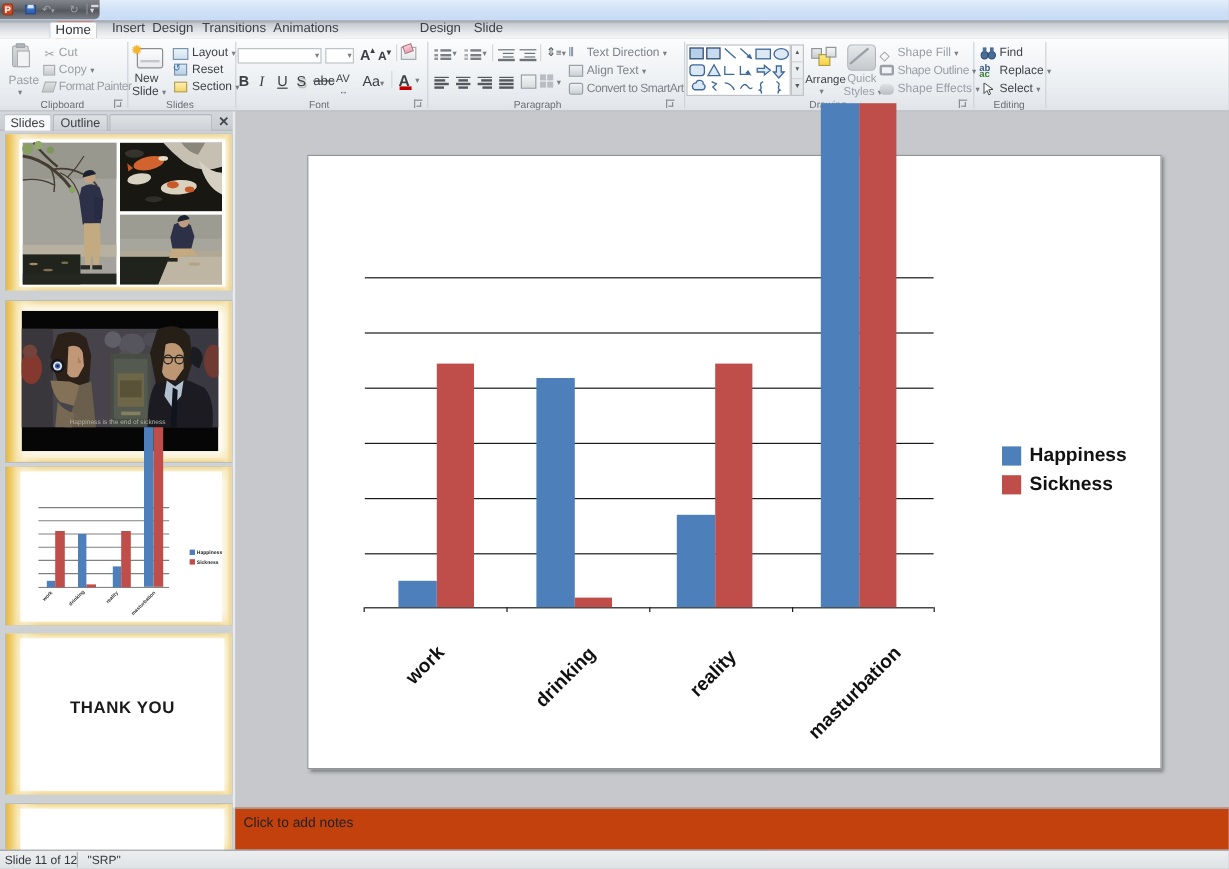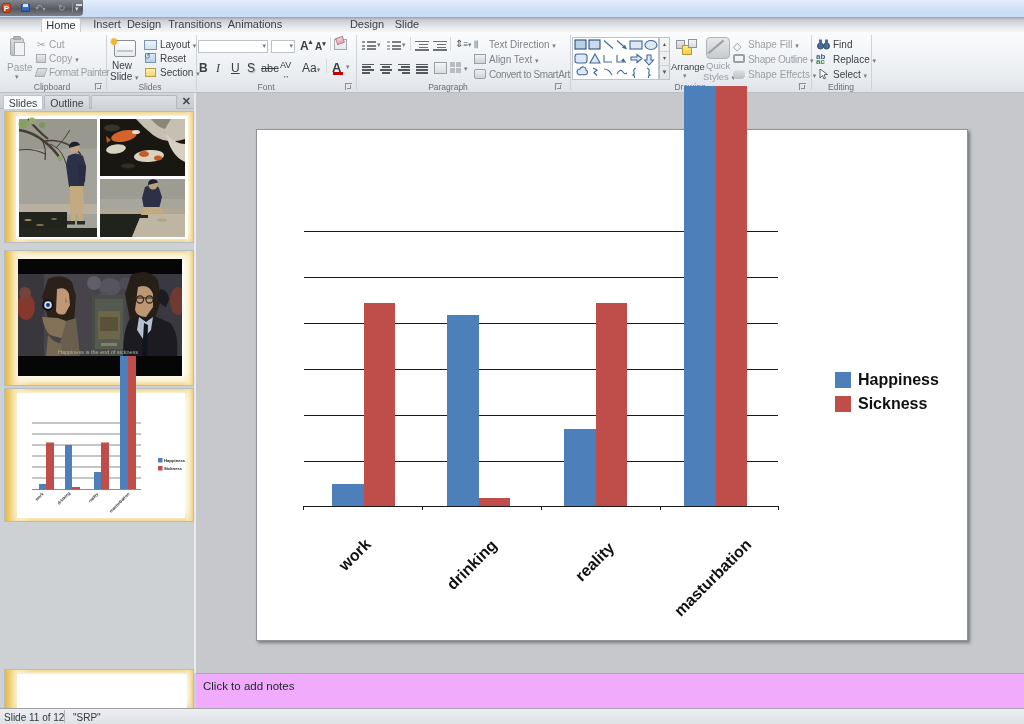--- a/index.html
+++ b/index.html
@@ -67,21 +67,21 @@
    linear-gradient(180deg, #f0d68c 0px, rgba(248,236,196,0.75) 4px, rgba(255,255,255,0) 12px),
    linear-gradient(0deg, #f0d68c 0px, rgba(248,236,196,0.75) 4px, rgba(255,255,255,0) 12px); }
 .tcontent { position:absolute; background:#fff; }
 
 
 #slidearea { left:196px; top:93px; width:828px; height:580px; background:#c6c8cb; }
 #slide { position:absolute; left:60px; top:35.5px; width:712px; height:512.5px;
   background:#fff; border:1px solid #909398; box-shadow:2px 2px 3px rgba(100,102,106,0.8); }
 
 
-#notes { left:196px; top:673px; width:828px; height:35px; background:#f0abfc; border-top:1px solid #a7abaf; }
+#notes { left:196px; top:673px; width:828px; height:35px; background:#c2410c; border-top:1px solid #a7abaf; }
 #notes-text { position:absolute; left:7px; top:6px; font-size:11.5px; color:#1f2327; }
 #statusbar { left:0; top:708px; width:1024px; height:16px;
   background:linear-gradient(#eceef0, #dfe2e5); border-top:1px solid #9ea2a7; font-size:11px; color:#33373b; }
 
 
 .gridline { position:absolute; left:47px; width:474px; height:1px; background:#1a1a1a; }
 .bar { position:absolute; }
 .bar-b { background:#4d80bb; }
 .bar-r { background:#bf4e4b; }
 .cat { position:absolute; font-size:16px; font-weight:bold; color:#111;
@@ -457,20 +457,25 @@
         <text x="147" y="69" font-size="4.2" font-weight="bold" fill="#222" font-family="Liberation Sans">Happiness</text>
         <text x="147" y="77" font-size="4.2" font-weight="bold" fill="#222" font-family="Liberation Sans">Sickness</text>
         <g fill="#333" font-size="4.2" font-family="Liberation Sans" font-weight="bold">
           <text x="20" y="108" transform="rotate(-45 20 108)">work</text>
           <text x="42" y="112" transform="rotate(-45 42 112)">drinking</text>
           <text x="73" y="110" transform="rotate(-45 73 110)">reality</text>
           <text x="94" y="120" transform="rotate(-45 94 120)">masturbation</text>
         </g>
       </svg>
     </div>
+    <div class="thumb" id="thumb4" style="top:434px; height:136px;">
+      <div class="goldframe"></div>
+      <div class="tcontent" style="left:12px;top:4px;width:170px;height:127px;"></div>
+      <div class="abs" style="left:12px;top:53px;width:170px;text-align:center;font-size:14px;font-weight:bold;color:#1a1a1a;letter-spacing:0.5px;">THANK YOU</div>
+    </div>
     <div class="thumb" id="thumb5" style="top:576px; height:39px; border-bottom:none;">
       <div class="goldframe"></div>
       <div class="tcontent" style="left:12px;top:4px;width:170px;height:35px;"></div>
     </div>
   </div>
 
   <div class="abs" style="left:193.5px;top:93px;width:3px;height:580px;background:#e8eaec;"></div>
   <div id="slidearea" class="abs">
     <div id="slide">
 

